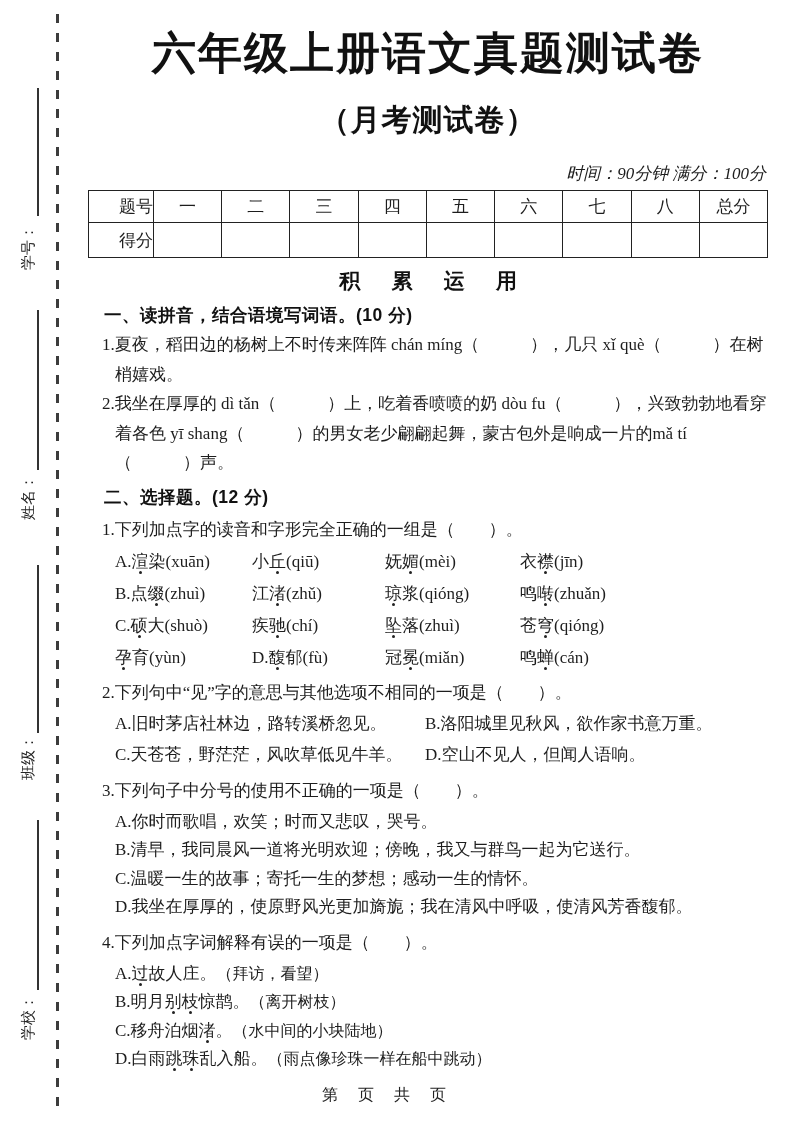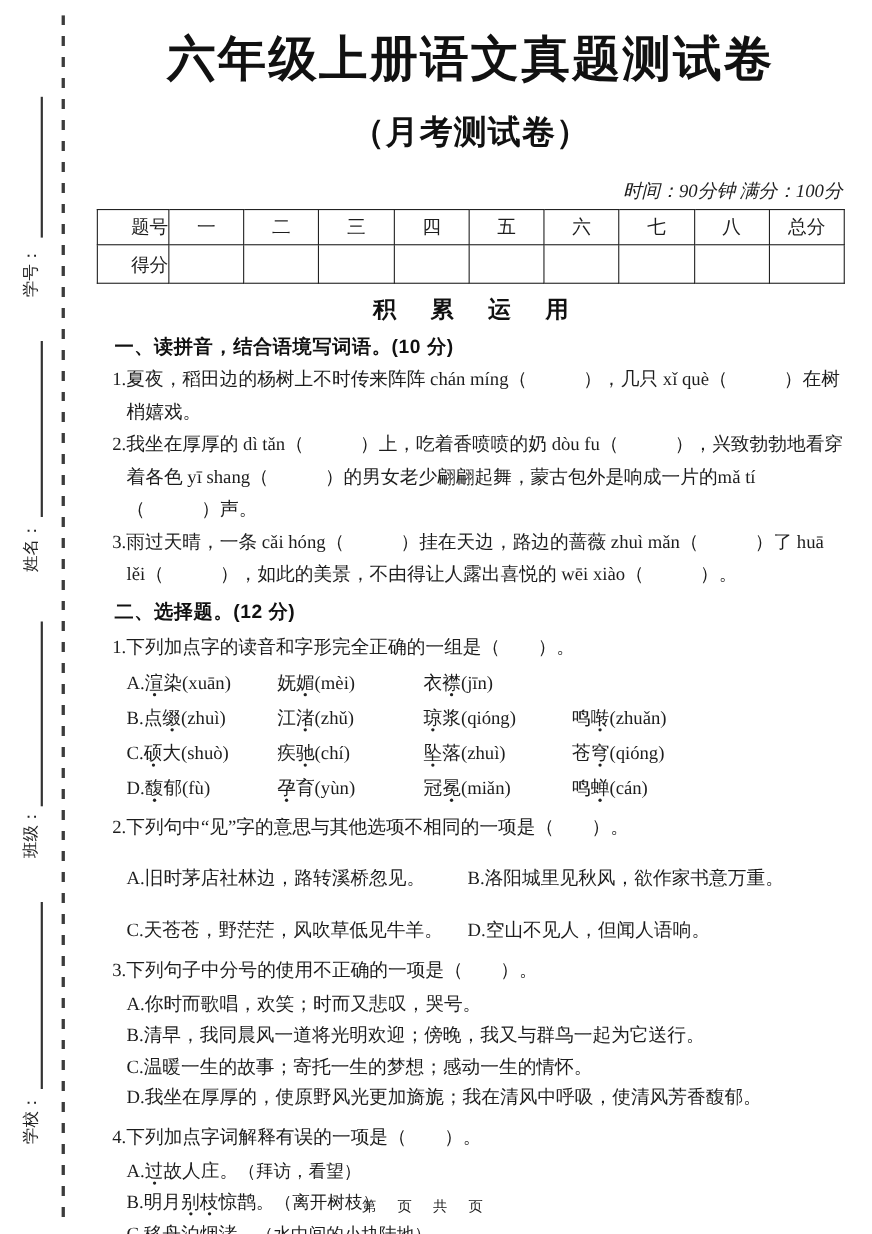--- a/index.html
+++ b/index.html
@@ -52,33 +52,33 @@
     font-family:"Liberation Sans","DejaVu Sans",sans-serif;letter-spacing:.5px;
   }
   .item{font-size:17px;line-height:29.5px;padding-left:27px;text-indent:-13px;}
   .stem{font-size:17px;line-height:28px;margin-top:7px;padding-left:14px;}
   .optgrid4{
     display:grid;grid-template-columns:137px 133px 135px auto;
     padding-left:27px;font-size:17px;line-height:29px;margin-top:3px;
   }
   .optgrid2{
     display:grid;grid-template-columns:310px auto;
-    padding-left:27px;font-size:17px;line-height:28.5px;margin-top:19px;
+    padding-left:27px;font-size:17px;line-height:28.5px;margin-top:3px;
   }
   .opt{padding-left:27px;font-size:17px;line-height:28.5px;margin-top:0;}
   .optgroup{margin-top:3px;}
   .kai{font-family:"DejaVu Serif","Liberation Serif",serif;font-size:16px;}
   .em-dot{position:relative;}
   .em-dot::after{
     content:"";position:absolute;left:50%;margin-left:-1.5px;bottom:-3px;
     width:3px;height:3px;border-radius:50%;background:#222;
   }
   .footer{
     position:absolute;left:0;right:17px;bottom:16px;text-align:center;
-    font-size:13px;letter-spacing:8px;color:#222;
+    font-size:16px;letter-spacing:8px;color:#222;
   }
 </style>
 </head>
 <body>
 
 <div class="foldline"></div>
 <div class="srule r1"></div>
 <div class="srule r2"></div>
 <div class="srule r3"></div>
 <div class="srule r4"></div>
@@ -120,48 +120,48 @@
       </tr>
     </tbody>
   </table>
 
   <div class="banner">积 累 运 用</div>
 
   <div>
     <div class="sec-title">一、读拼音，结合语境写词语。(10 分)</div>
     <div class="item">1.夏夜，稻田边的杨树上不时传来阵阵 chán míng（　　　），几只 xǐ què（　　　）在树梢嬉戏。</div>
     <div class="item">2.我坐在厚厚的 dì tǎn（　　　）上，吃着香喷喷的奶 dòu fu（　　　），兴致勃勃地看穿着各色 yī shang（　　　）的男女老少翩翩起舞，蒙古包外是响成一片的mǎ tí（　　　）声。</div>
-    <div class="item">3.雨过天晴，一条 cǎi hóng（　　　）挂在天边，路边的蔷薇 zhuì mǎn（　　　）了 huā lěi（　　　），如此的美景，不由得让人露出喜悦的 wēi xiào（　　　）。</div>
   </div>
 
   <div>
     <div class="sec-title">二、选择题。(12 分)</div>
 
     <div>
       <div class="stem">1.下列加点字的读音和字形完全正确的一组是（　　）。</div>
       <div class="optgrid4">
         <span>A.<span class="em-dot">渲</span>染(xuān)</span>
+        <span>小<span class="em-dot">丘</span>(qiū)</span>
         <span>妩<span class="em-dot">媚</span>(mèi)</span>
         <span>衣<span class="em-dot">襟</span>(jīn)</span>
       </div>
       <div class="optgrid4">
         <span>B.点<span class="em-dot">缀</span>(zhuì)</span>
         <span>江<span class="em-dot">渚</span>(zhǔ)</span>
         <span><span class="em-dot">琼</span>浆(qióng)</span>
         <span>鸣<span class="em-dot">啭</span>(zhuǎn)</span>
       </div>
       <div class="optgrid4">
         <span>C.<span class="em-dot">硕</span>大(shuò)</span>
         <span>疾<span class="em-dot">驰</span>(chí)</span>
         <span><span class="em-dot">坠</span>落(zhuì)</span>
         <span>苍<span class="em-dot">穹</span>(qióng)</span>
       </div>
       <div class="optgrid4">
+        <span><span class="em-dot">孕</span>育(yùn)</span>
         <span>D.<span class="em-dot">馥</span>郁(fù)</span>
-        <span><span class="em-dot">孕</span>育(yùn)</span>
         <span>冠<span class="em-dot">冕</span>(miǎn)</span>
         <span>鸣<span class="em-dot">蝉</span>(cán)</span>
       </div>
     </div>
 
     <div>
       <div class="stem">2.下列句中“见”字的意思与其他选项不相同的一项是（　　）。</div>
       <div class="optgrid2">
         <span>A.旧时茅店社林边，路转溪桥忽见。</span>
         <span>B.洛阳城里见秋风，欲作家书意万重。</span>

